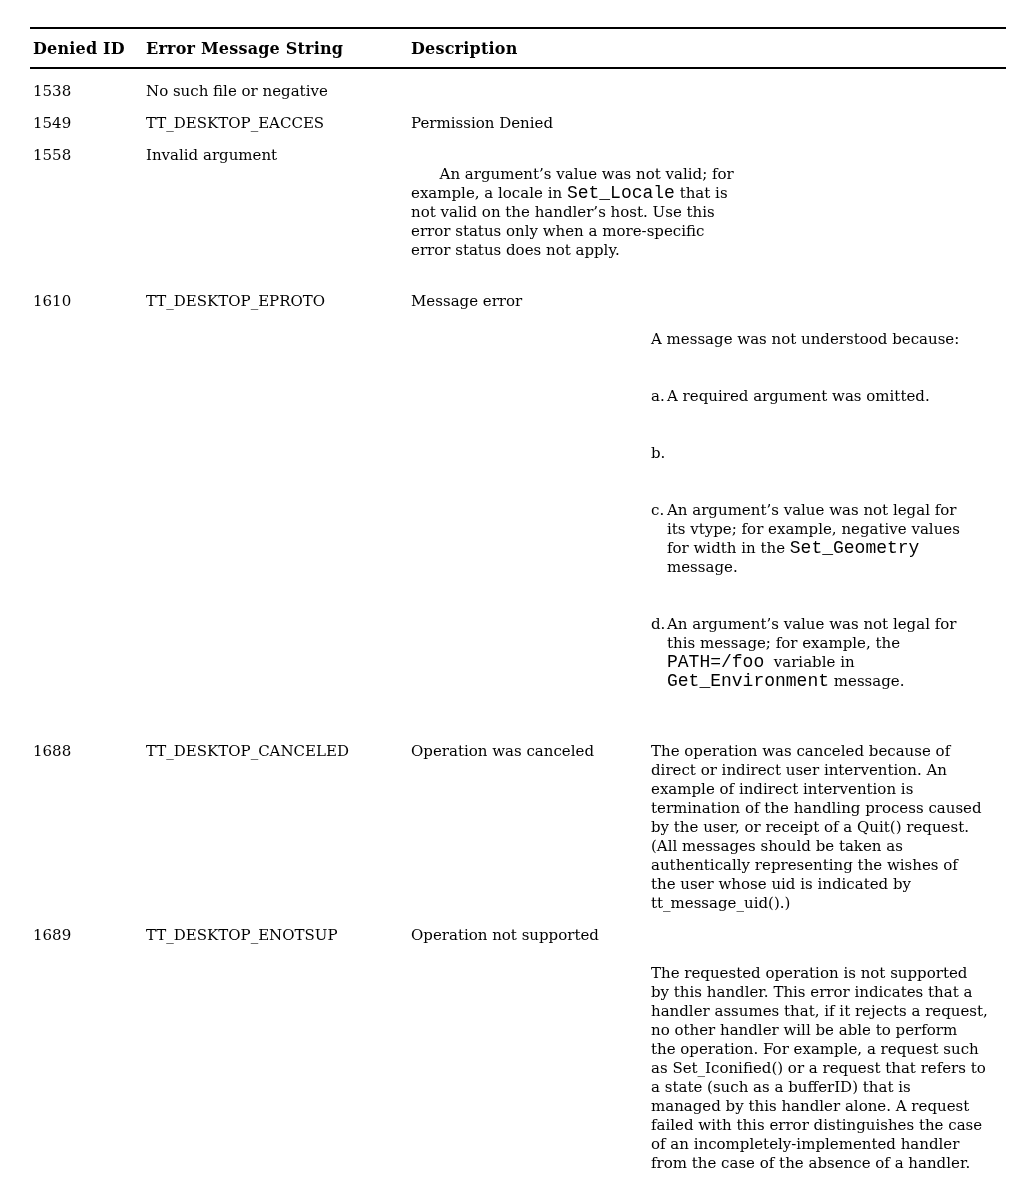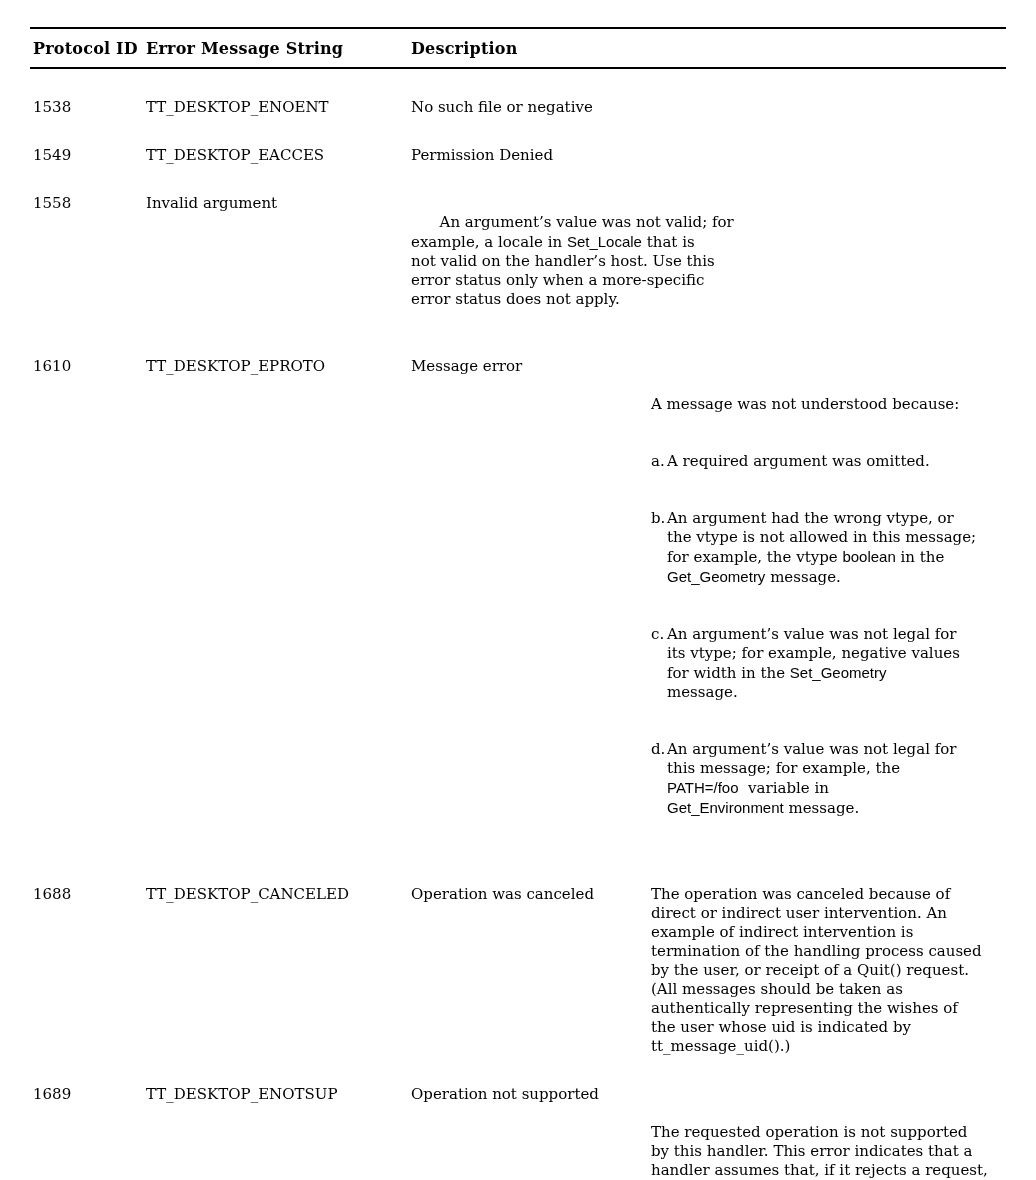--- a/index.html
+++ b/index.html
@@ -35,57 +35,55 @@
     padding-top: 10px;
     padding-bottom: 9px;
     font-size: 16px;
     font-weight: bold;
     letter-spacing: 0.2px;
   }
   .trow {
     padding-top: 13px;
     font-size: 15px;
     line-height: 19px;
-    margin-top: 16px;
   }
   .cell {
     white-space: pre;
     padding-right: 6px;
   }
   .desc-block { white-space: pre; }
   .code {
-    font-family: Liberation Sans, sans-serif;
-    font-size: 15px;
+    font-family: Liberation Mono, monospace;
+    font-size: 18px;
     line-height: 19px;
   }
   .list-item { display: flex; }
   .li-label {
     flex: 0 0 16px;
     white-space: pre;
   }
   .li-text { white-space: pre; }
 </style>
 </head>
 <body>
 
 <div class="page">
 
   <div class="rule"></div>
 
   <div class="thead">
-    <div class="cell">Protocol ID</div>
+    <div class="cell">Denied ID</div>
     <div class="cell">Error Message String</div>
     <div class="cell">Description</div>
   </div>
 
   <div class="rule"></div>
 
   <div class="trow">
     <div class="cell">1538</div>
-    <div class="cell">TT_DESKTOP_ENOENT</div>
     <div class="cell">No such file or negative</div>
     <div class="cell"></div>
   </div>
 
   <div class="trow">
     <div class="cell">1549</div>
     <div class="cell">TT_DESKTOP_EACCES</div>
     <div class="cell">Permission Denied</div>
     <div class="cell"></div>
   </div>
@@ -106,24 +104,21 @@
   <div class="trow">
     <div class="cell">1610</div>
     <div class="cell">TT_DESKTOP_EPROTO</div>
     <div class="cell">Message error</div>
     <div class="cell">
       <div class="desc-block">A message was not understood because:</div>
       <div class="list-item">
         <span class="li-label">a.</span><span class="li-text">A required argument was omitted.</span>
       </div>
       <div class="list-item">
-        <span class="li-label">b.</span><span class="li-text"><span>An argument had the wrong vtype, or
-the vtype is not allowed in this message;
-for example, the vtype </span><span class="code">boolean</span><span> in the
-</span><span class="code">Get_Geometry</span><span> message.</span></span>
+        <span class="li-label">b.</span>
       </div>
       <div class="list-item">
         <span class="li-label">c.</span><span class="li-text"><span>An argument’s value was not legal for
 its vtype; for example, negative values
 for width in the </span><span class="code">Set_Geometry</span><span>
 message.</span></span>
       </div>
       <div class="list-item">
         <span class="li-label">d.</span><span class="li-text"><span>An argument’s value was not legal for
 this message; for example, the

